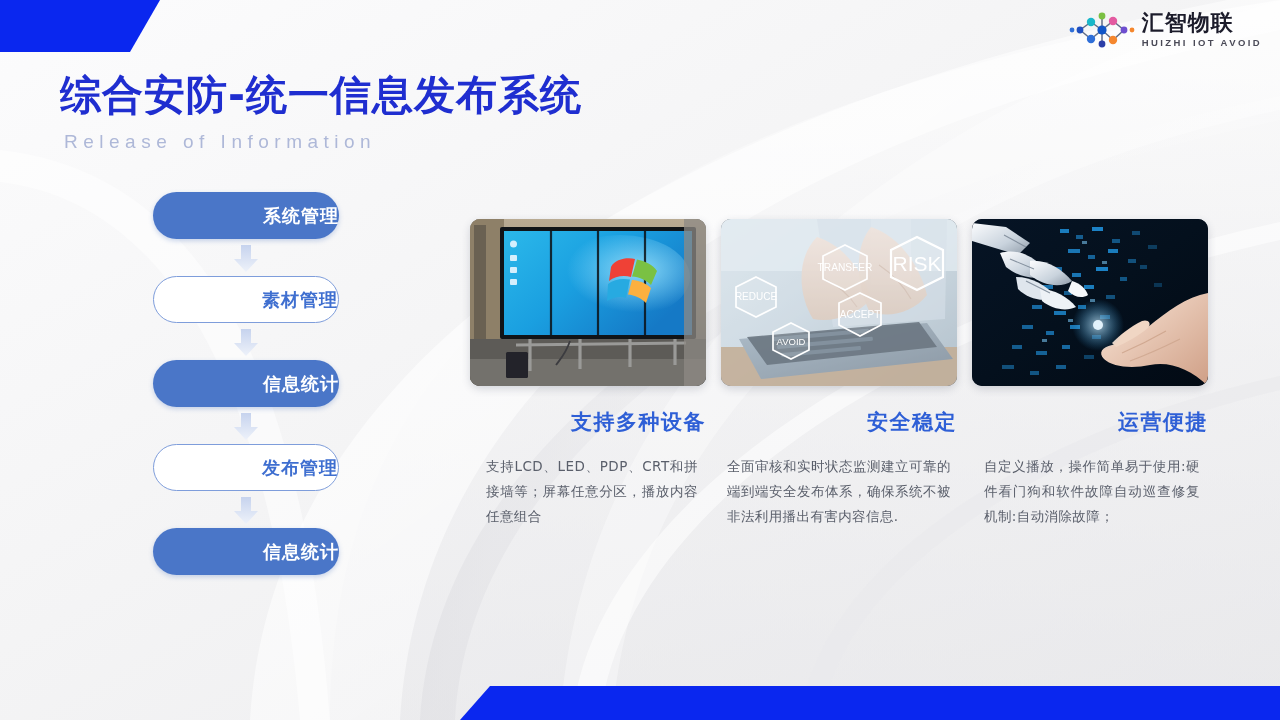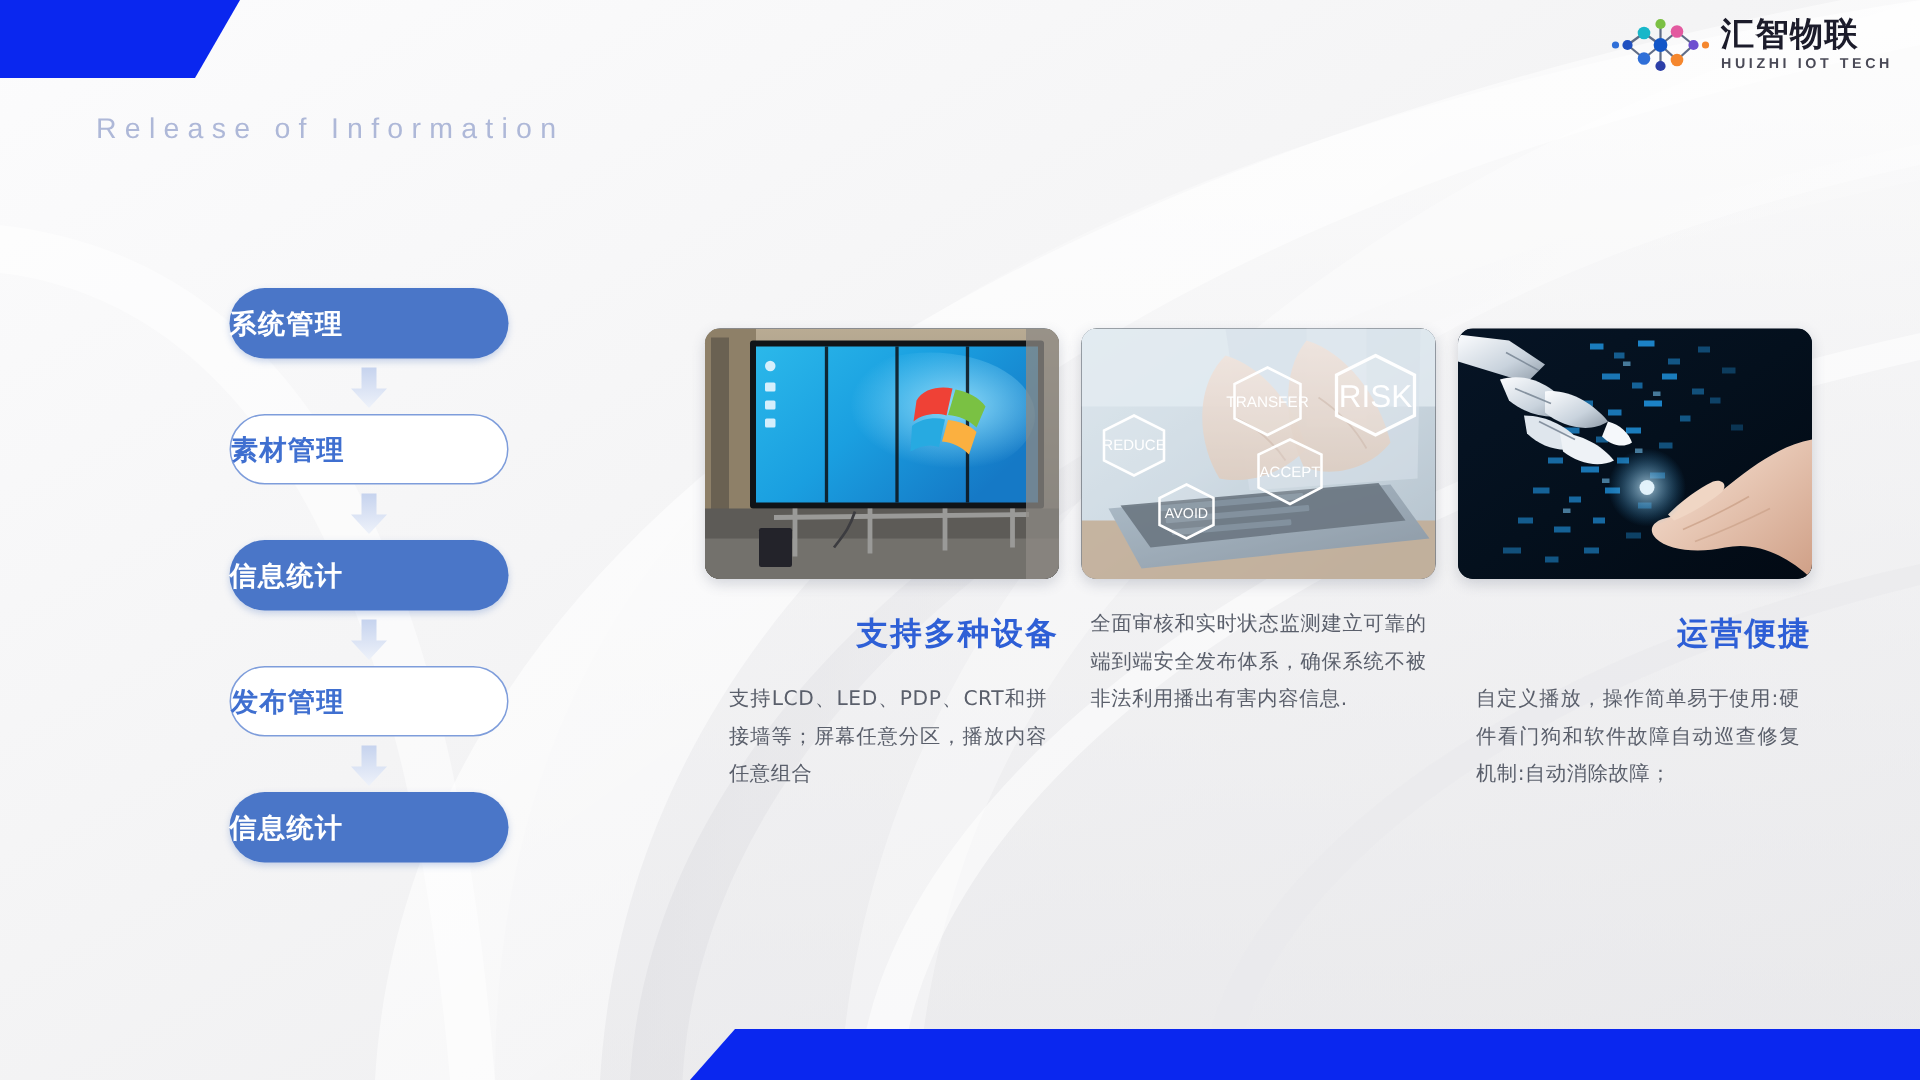--- a/index.html
+++ b/index.html
@@ -65,21 +65,21 @@
   }
 
   
   .flow {
     position:absolute; left:153px; top:192px;
     width:186px; z-index:5;
     display:flex; flex-direction:column; align-items:center;
   }
   .pill {
     width:186px; height:47px; border-radius:24px;
-    display:flex; align-items:center; justify-content:flex-start;
+    display:flex; align-items:center; justify-content:flex-end;
     font-size:18px; font-weight:bold; letter-spacing:1px;
     font-family:"DejaVu Sans","Liberation Sans",sans-serif;
   }
   .pill.filled {
     background:#4a76c8; color:#ffffff;
     box-shadow:0 2px 5px rgba(70,110,190,.28);
   }
   .pill.outline {
     background:#ffffff; color:#3f6fd0;
     border:1.3px solid #7e9ddb;
@@ -174,25 +174,26 @@
       <circle cx="44" cy="28" r="4.2" fill="#f5872e"></circle>
       <circle cx="33" cy="4" r="3.4" fill="#7bc043"></circle>
       <circle cx="33" cy="32" r="3.4" fill="#2c3fa8"></circle>
       <circle cx="11" cy="18" r="3.4" fill="#1f4fc0"></circle>
       <circle cx="55" cy="18" r="3.4" fill="#6e4fd0"></circle>
       <circle cx="3" cy="18" r="2.4" fill="#2f6fd8"></circle>
       <circle cx="63" cy="18" r="2.4" fill="#f5872e"></circle>
     </svg>
     <div class="logo-text">
       <div class="logo-cn">汇智物联</div>
-      <div class="logo-en">HUIZHI IOT TECH</div>
+      <div class="logo-en">HUIZHI IOT AVOID</div>
     </div>
   </div>
 
   <div class="title-block">
+    <div class="title-main">综合安防-统一信息发布系统</div>
     <div class="title-sub">Release of Information</div>
   </div>
 
   <div class="flow">
 
     <div class="pill filled">
       <span>系统管理</span>
     </div>
     <div class="flow-arrow">
       <svg width="26" height="30" viewBox="0 0 26 30">
@@ -357,20 +358,21 @@
           </g>
           <g fill="#ffffff" font-family="Liberation Sans, sans-serif" text-anchor="middle">
             <text x="196" y="52" font-size="21">RISK</text>
             <text x="124" y="52" font-size="10.2">TRANSFER</text>
             <text x="35" y="81" font-size="10">REDUCE</text>
             <text x="139" y="99" font-size="10">ACCEPT</text>
             <text x="70" y="126" font-size="9.5">AVOID</text>
           </g>
         </svg>
       </div>
+      <div class="card-title">安全稳定</div>
       <div class="card-desc">全面审核和实时状态监测建立可靠的端到端安全发布体系，确保系统不被非法利用播出有害内容信息.</div>
     </div>
 
     <div class="card">
       <div class="card-img">
         <svg viewBox="0 0 236 167" preserveAspectRatio="none">
           <defs>
             <linearGradient id="dark" x1="0" y1="0" x2="1" y2="1">
               <stop offset="0" stop-color="#061425"></stop>
               <stop offset="0.5" stop-color="#04101d"></stop>

